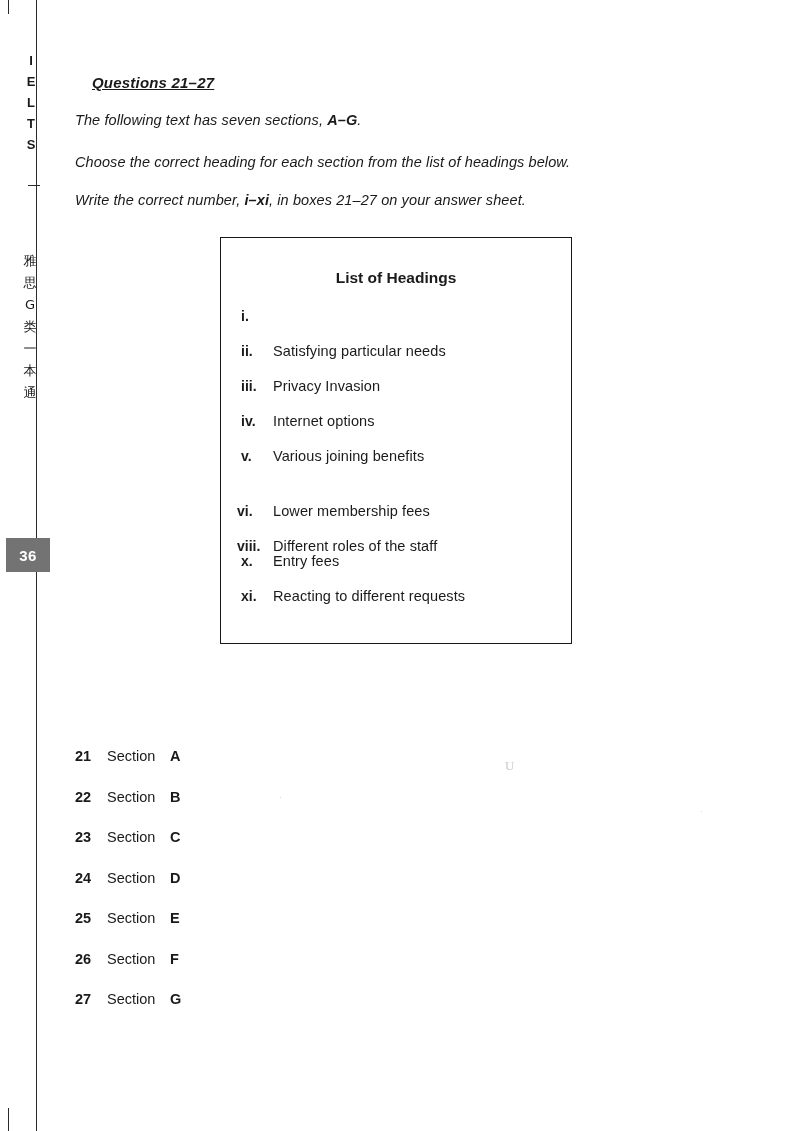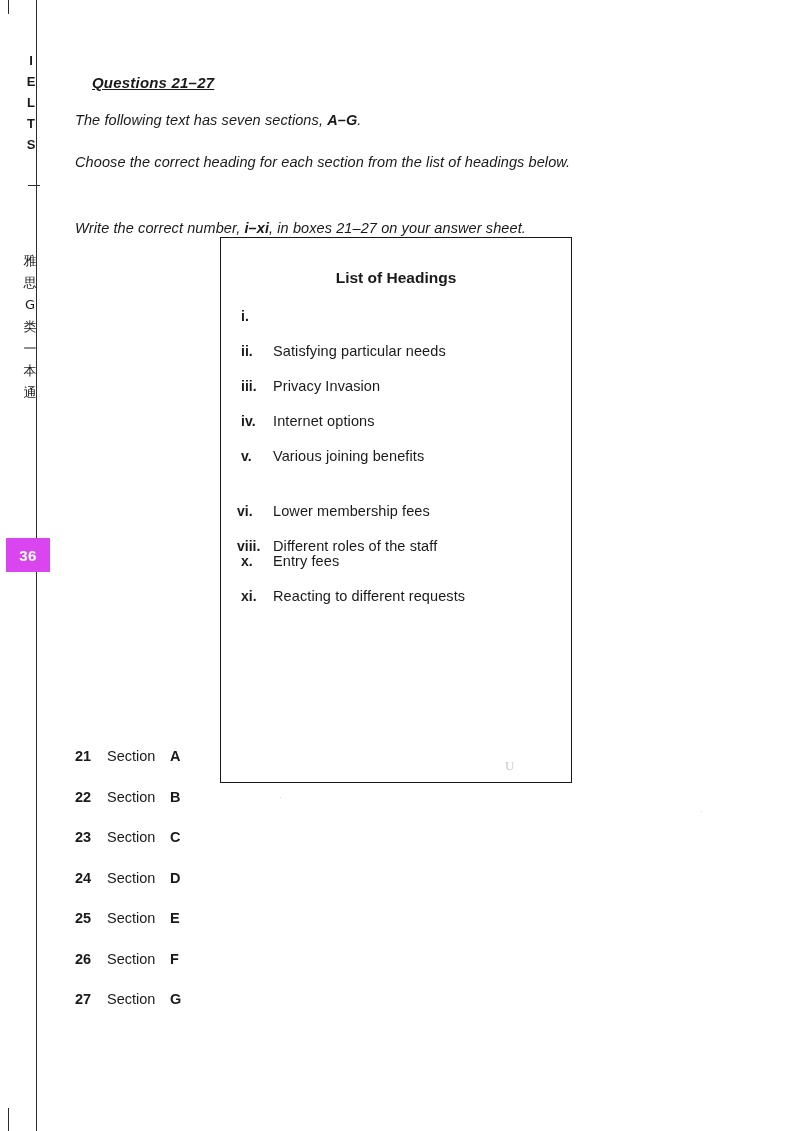--- a/index.html
+++ b/index.html
@@ -77,21 +77,21 @@
     font-family: "DejaVu Sans", sans-serif;
   }
   .side-cjk span { display: block; }
 
   .page-number {
     position: absolute;
     left: 6px;
     top: 538px;
     width: 44px;
     height: 34px;
-    background: #d946ef;
+    background: #737373;
     color: #ffffff;
     font-size: 15px;
     font-weight: bold;
     display: flex;
     align-items: center;
     justify-content: center;
     letter-spacing: 0.5px;
   }
 
   
@@ -117,29 +117,29 @@
     position: absolute;
     left: 0;
     font-size: 14.5px;
     font-style: italic;
     letter-spacing: 0.1px;
     white-space: nowrap;
   }
   .instr b { font-weight: bold; }
   .instr-1 { top: 112px; }
   .instr-2 { top: 154px; }
-  .instr-3 { top: 192px; margin-top: 28px; }
+  .instr-3 { top: 192px; }
 
   
   .headings-box {
     position: absolute;
     left: 145px;
     top: 237px;
     width: 352px;
-    height: 546px;
+    height: 407px;
     border: 1.5px solid #171717;
     background: #fff;
     box-sizing: border-box;
   }
   .headings-title {
     position: absolute;
     left: 0;
     right: 0;
     top: 31px;
     text-align: center;

